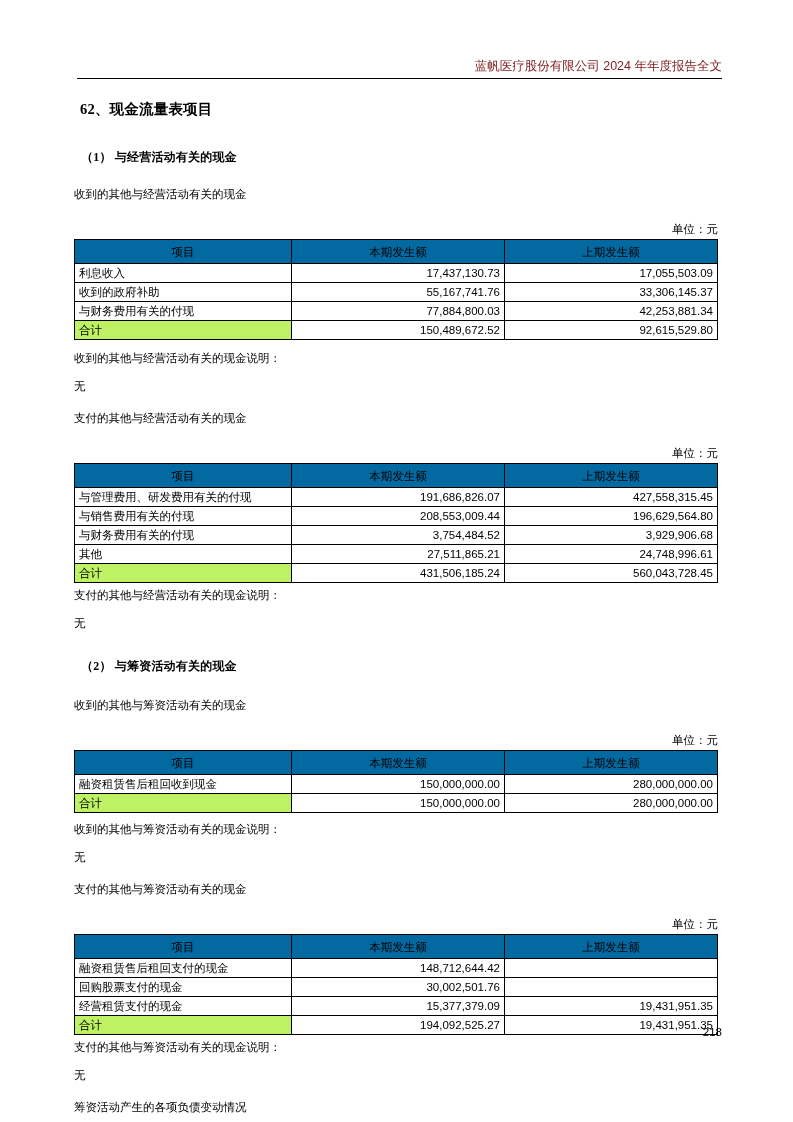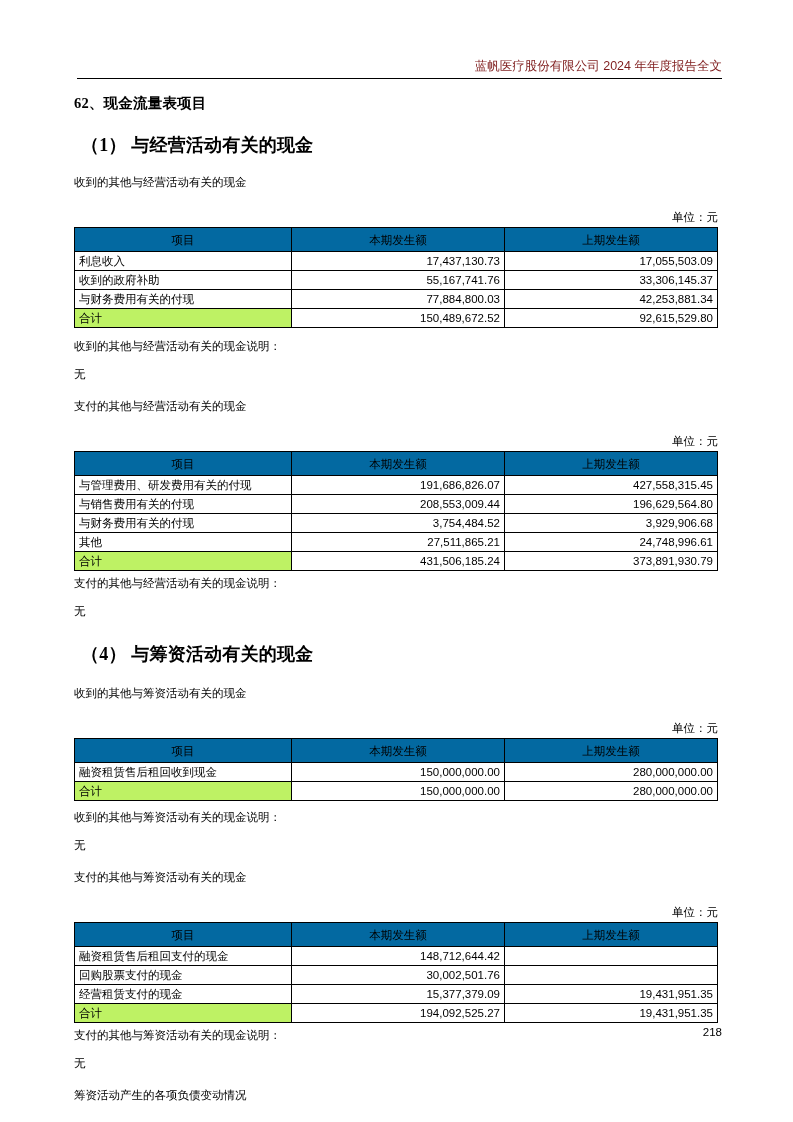--- a/index.html
+++ b/index.html
@@ -46,28 +46,28 @@
   .content {
     position: absolute;
     left: 74px;
     top: 92px;
     width: 648px;
   }
   h2.sec-title {
     font-family: "Liberation Serif", "DejaVu Serif", serif;
     font-size: 14.5px;
     font-weight: bold;
-    margin: 0;
+    margin: 6px;
     padding: 0;
     line-height: 22px;
     letter-spacing: 0.2px;
   }
   h3.sub-title {
     font-family: "Liberation Serif", "DejaVu Serif", serif;
-    font-size: 18px;
+    font-size: 12px;
     font-weight: bold;
     margin: 0;
     padding: 0;
     line-height: 22px;
     padding-left: 7px;
     letter-spacing: 0.2px;
   }
   p.body-text {
     font-family: "Liberation Sans", "DejaVu Sans", sans-serif;
     font-size: 11.5px;
@@ -255,36 +255,36 @@
           <td class="num">3,929,906.68</td>
         </tr>
         <tr>
           <td class="label">其他</td>
           <td class="num">27,511,865.21</td>
           <td class="num">24,748,996.61</td>
         </tr>
         <tr class="total">
           <td class="label">合计</td>
           <td class="num">431,506,185.24</td>
-          <td class="num">373,891,930.79</td>
+          <td class="num">560,043,728.45</td>
         </tr>
       </tbody>
     </table>
 
     <div class="sp4"></div>
 
     <p class="body-text">支付的其他与经营活动有关的现金说明：</p>
 
     <div class="sp12"></div>
 
     <p class="body-text">无</p>
 
     <div class="sp24"></div>
 
-    <h3 class="sub-title">（4）  与筹资活动有关的现金</h3>
+    <h3 class="sub-title">（2）  与筹资活动有关的现金</h3>
 
     <div class="sp20"></div>
 
     <p class="body-text">收到的其他与筹资活动有关的现金</p>
 
     <div class="sp20"></div>
 
     <p class="unit-line">单位：元</p>
 
     <div class="sp2"></div>

